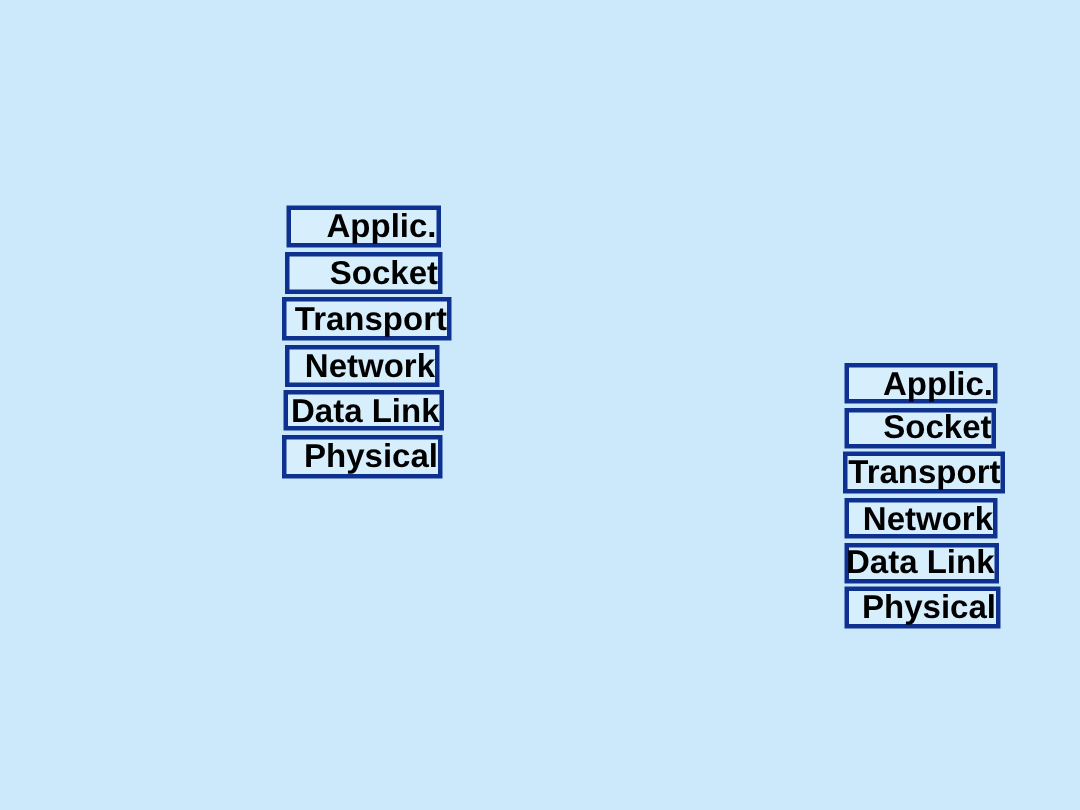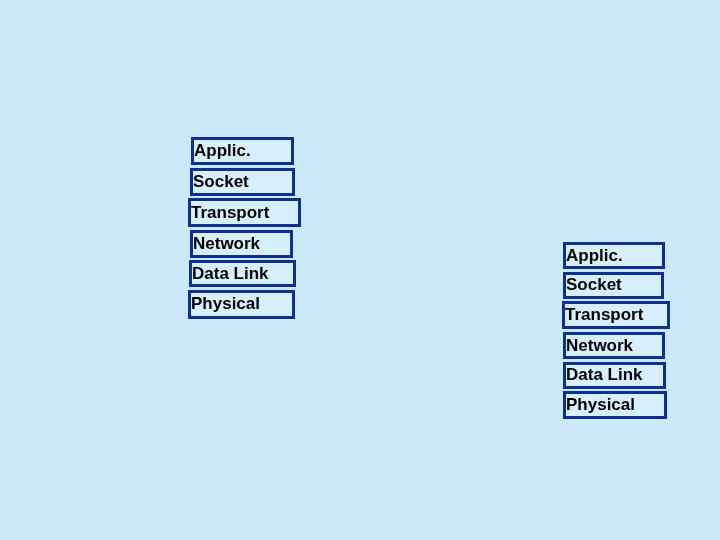--- a/index.html
+++ b/index.html
@@ -20,23 +20,23 @@
     position: absolute;
   }
   .stack-left  { left: 188px; top: 137px; width: 115px; }
   .stack-right { left: 562px; top: 242px; width: 110px; }
   .layer-box {
     box-sizing: border-box;
     border: 3px solid #0e3190;
     background: #d7effc;
     display: flex;
     align-items: center;
-    justify-content: flex-start;
+    justify-content: flex-end;
     font-weight: bold;
-    font-size: 17px;
+    font-size: 22px;
     color: #000000;
     letter-spacing: 0px;
   }
   .layer-label { white-space: nowrap; }
   
   .stack-left .layer-box { height: 28px; margin-bottom: 2.5px; }
   .stack-left .layer-box:nth-child(1) { margin-left: 3px; width: 103px; }
   .stack-left .layer-box:nth-child(2) { margin-left: 2px; width: 105px; }
   .stack-left .layer-box:nth-child(3) { margin-left: 0;   width: 113px; height: 29px; }
   .stack-left .layer-box:nth-child(4) { margin-left: 2px; width: 103px; }

